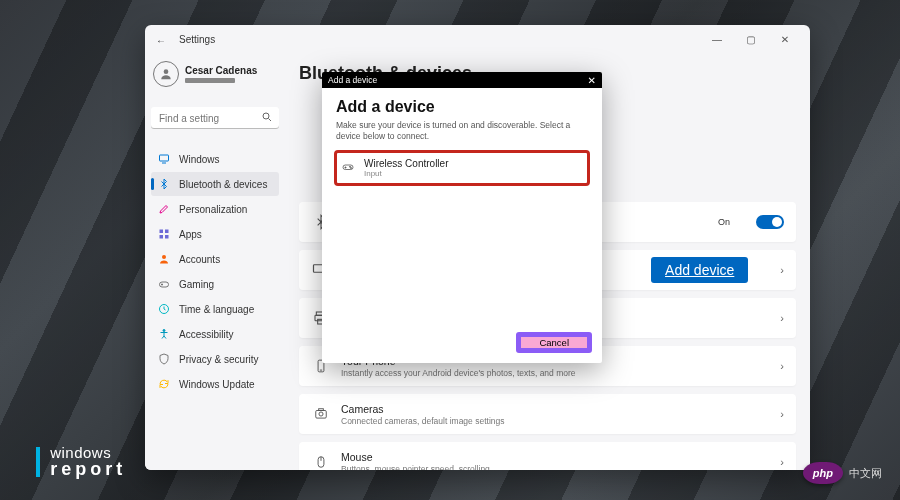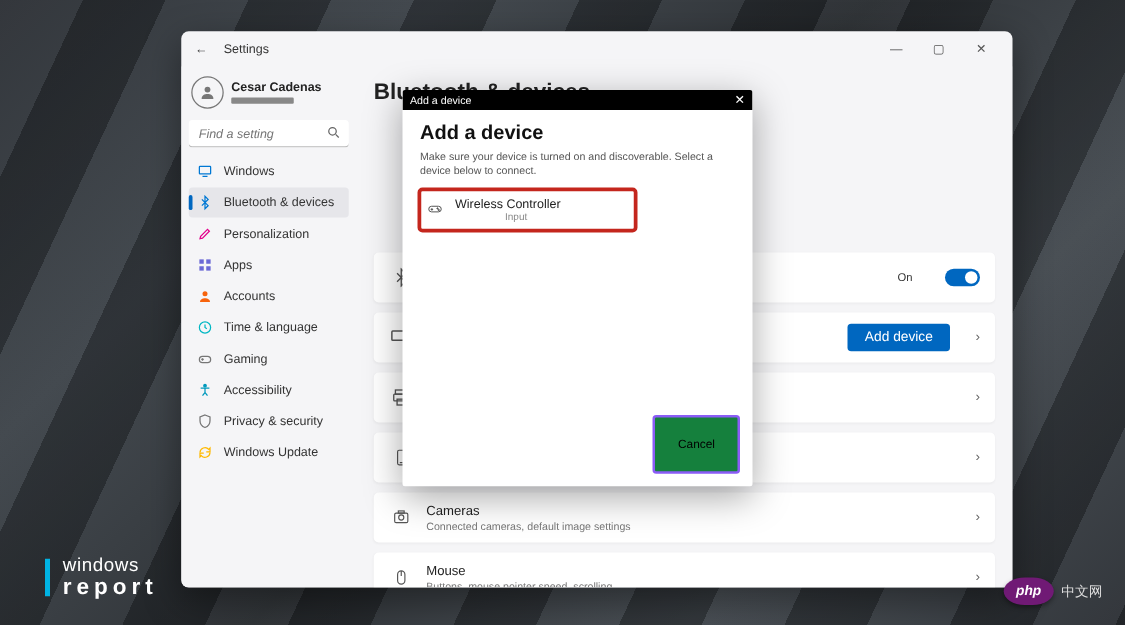--- a/index.html
+++ b/index.html
@@ -13,29 +13,29 @@
   .window { position: absolute; left: 145px; top: 25px; width: 665px; height: 445px; background: #f5f5f7; border-radius: 6px; box-shadow: 0 10px 30px rgba(0,0,0,0.4); display: flex; flex-direction: column; overflow: hidden; }
 
   .titlebar { height: 28px; display: flex; align-items: center; padding: 0 8px; font-size: 10px; color: #333; }
   .titlebar .back { width: 16px; text-align: center; cursor: pointer; }
   .titlebar .title { margin-left: 10px; }
   .wincontrols { margin-left: auto; display: flex; gap: 0; }
   .wincontrols .wc { width: 34px; height: 20px; display:flex; align-items:center; justify-content:center; font-size:10px; color:#555; cursor:pointer; }
 
   .wbody { flex:1; display:flex; overflow:hidden; }
 
-  .sidebar { width: 140px; background:#f5f5f7; display:flex; flex-direction:column; padding: 4px 6px; gap:1px; }
+  .sidebar { width: 140px; background:#f5f5f7; display:flex; flex-direction:column; padding: 4px 6px; gap:12px; }
   .user { display:flex; align-items:center; gap:6px; padding: 4px 2px 8px 2px; }
   .avatar { width:26px; height:26px; border:1.5px solid #777; border-radius:50%; display:flex; align-items:center; justify-content:center; }
   .avatar svg { width:14px; height:14px; fill:#777; }
   .uname { font-size:10px; font-weight:600; color:#222; }
   .umail { width:50px; height:5px; background:#888; margin-top:2px; border-radius:1px; }
 
   .search { position:relative; margin-bottom:6px; }
-  .search input { width:100%; height:22px; font-size:10px; padding:0 22px 0 8px; border:none; background:#fff; border-radius:3px; color:#555; box-shadow: inset 0 -1px 0 #bbb; font-style: italic; }
+  .search input { width:100%; height:22px; font-size:10px; padding:0 22px 0 8px; border:none; background:#fff; border-radius:3px; color:#555; box-shadow: inset 0 -1px 0 #bbb; }
   .search .sicon { position:absolute; right:6px; top:4px; width:12px; height:12px; color:#666; }
 
   .nav { display:flex; flex-direction:column; gap:1px; }
   .nav-item { display:flex; align-items:center; gap:8px; height:24px; padding:0 6px; font-size:10px; color:#333; border-radius:3px; cursor:pointer; position:relative; }
   .nav-item .ni-icon { width:14px; height:14px; display:flex; align-items:center; justify-content:center; }
   .nav-item.sel { background:#e6e6ea; }
   .nav-item.sel::before { content:""; position:absolute; left:0; top:6px; bottom:6px; width:3px; background:#0067c0; border-radius:2px; }
 
   .content { flex:1; padding: 10px 14px 10px 14px; display:flex; flex-direction:column; overflow:hidden; background:#f5f5f7; }
   .page-title { font-size:18px; font-weight:600; color:#222; margin-bottom:8px; }
@@ -43,39 +43,39 @@
   .cards { display:flex; flex-direction:column; gap:8px; margin-top:110px; }
   .card { background:#fff; border-radius:4px; height:40px; display:flex; align-items:center; padding:0 12px; gap:10px; font-size:10px; color:#333; box-shadow:0 1px 2px rgba(0,0,0,0.04); }
   .card .cicon { width:20px; height:20px; color:#555; display:flex; align-items:center; justify-content:center; }
   .card .ctitle { font-size:10.5px; color:#222; }
   .card .csub { font-size:8.5px; color:#777; margin-top:1px; }
   .card .spacer { flex:1; }
   .card .chev { color:#666; font-size:11px; }
   .toggle { width:28px; height:14px; border-radius:8px; background:#0067c0; position:relative; }
   .toggle::after { content:""; position:absolute; right:2px; top:2px; width:10px; height:10px; background:#fff; border-radius:50%; }
   .onlabel { font-size:9px; color:#333; margin-right:16px; }
-  .btn-primary { background:#0067c0; color:#fff; font-size:11px; padding:5px 14px; border-radius:3px; border:none; cursor:pointer; margin-right:10px; }
+  .btn-primary { background:#0067c0; color:#fff; font-size:14px; padding:5px 14px; border-radius:3px; border:none; cursor:pointer; margin-right:22px;text-decoration:underline; }
   .btn-secondary { background:#fff; color:#222; font-size:9px; padding:5px 12px; border:1px solid #ccc; border-radius:3px; margin-right:10px; }
 
   
   .modal { position:absolute; left:322px; top:72px; width:280px; background:#fff; box-shadow: 0 8px 30px rgba(0,0,0,0.35); display:flex; flex-direction:column; border-radius:2px; overflow:hidden; }
   .modal-titlebar { height:16px; background:#000; color:#fff; display:flex; align-items:center; padding:0 6px; font-size:8.5px; }
   .modal-titlebar .mclose { margin-left:auto; cursor:pointer; font-size:10px; }
   .modal-body { padding: 10px 14px 12px 14px; display:flex; flex-direction:column; }
   .mh1 { font-size:16px; font-weight:600; color:#111; }
   .mdesc { font-size:8.5px; color:#555; margin-top:4px; max-width:240px; line-height:1.3; }
-  .devlist { margin-top:10px; display:flex; flex-direction:row; }
+  .devlist { margin-top:10px; display:flex; flex-direction:column; }
   .dev { display:flex; align-items:flex-start; gap:8px; padding:6px 4px; cursor:pointer; border-radius:2px; }
   .dev .dicon { width:16px; height:16px; color:#555; display:flex; align-items:center; justify-content:center; margin-top:1px; }
   .dev .dname { font-size:10px; color:#222; }
-  .dev .dtype { font-size:8px; color:#888;margin-left:40px; }
+  .dev .dtype { font-size:8px; color:#888; }
   .dev.highlight { outline: 3px solid #c4261d; outline-offset: -1px; padding-right: 60px; }
   .mspacer { height:130px; }
   .mcancel-row { display:flex; justify-content:flex-end; padding: 6px 10px 10px 10px; }
-  .mcancel { font-size:9.5px; padding:16px 18px; border:2px solid #8b5cf6; background:#15803d; border-radius:3px; cursor:pointer; }
+  .mcancel { font-size:9.5px; padding:0 18px; border:5px solid #8b5cf6; background:#f9a8d4; border-radius:3px; cursor:pointer; }
 
   
   .wm-left { position:absolute; left:36px; bottom:22px; color:#fff; font-size:15px; line-height:1; }
   .wm-left .w1 { font-weight:400; letter-spacing:0.5px; }
   .wm-left .w2 { font-weight:600; font-size:18px; letter-spacing:4px; }
   .wm-left .bar { display:inline-block; width:4px; height:30px; background:#00b3e3; vertical-align:middle; margin-right:6px; }
   .wm-right { position:absolute; right:18px; bottom:16px; display:flex; align-items:center; gap:6px; }
   .php-badge { background:#701a75; color:#fff; font-size:11px; font-weight:700; font-style:italic; padding:5px 10px; border-radius:50%/60%; box-shadow:0 2px 4px rgba(0,0,0,0.4); }
   .cn { color:#ddd; font-size:11px; }
 
@@ -163,37 +163,37 @@
           <div class="nav-item">
             <span class="ni-icon" style="color:#f7630c">
               <svg viewBox="0 0 24 24" width="12" height="14" fill="currentColor">
                 <circle cx="12" cy="8" r="4"></circle>
                 <path d="M4 21c0-4 4-6 8-6s8 2 8 6H4z"></path>
               </svg>
             </span>
             <span>Accounts</span>
           </div>
           <div class="nav-item">
-            <span class="ni-icon" style="color:#00b7c3">
-              <svg viewBox="0 0 24 24" width="12" height="12" fill="none" stroke="currentColor" stroke-width="2">
-                <circle cx="12" cy="12" r="9"></circle>
-                <path d="M12 7v5l3 2"></path>
-              </svg>
-            </span>
-            <span>Time &amp; language</span>
-          </div>
-          <div class="nav-item">
             <span class="ni-icon" style="color:#767676">
               <svg viewBox="0 0 24 24" width="14" height="12" fill="none" stroke="currentColor" stroke-width="2">
                 <rect x="3" y="8" width="18" height="10" rx="5"></rect>
                 <line x1="8" y1="11" x2="8" y2="15"></line>
                 <line x1="6" y1="13" x2="10" y2="13"></line>
               </svg>
             </span>
             <span>Gaming</span>
+          </div>
+          <div class="nav-item">
+            <span class="ni-icon" style="color:#00b7c3">
+              <svg viewBox="0 0 24 24" width="12" height="12" fill="none" stroke="currentColor" stroke-width="2">
+                <circle cx="12" cy="12" r="9"></circle>
+                <path d="M12 7v5l3 2"></path>
+              </svg>
+            </span>
+            <span>Time &amp; language</span>
           </div>
           <div class="nav-item">
             <span class="ni-icon" style="color:#0099bc">
               <svg viewBox="0 0 24 24" width="12" height="14" fill="none" stroke="currentColor" stroke-width="2">
                 <circle cx="12" cy="5" r="2" fill="currentColor"></circle>
                 <path d="M5 9h14M12 9v7m-4 5l4-5 4 5"></path>
               </svg>
             </span>
             <span>Accessibility</span>
           </div>

